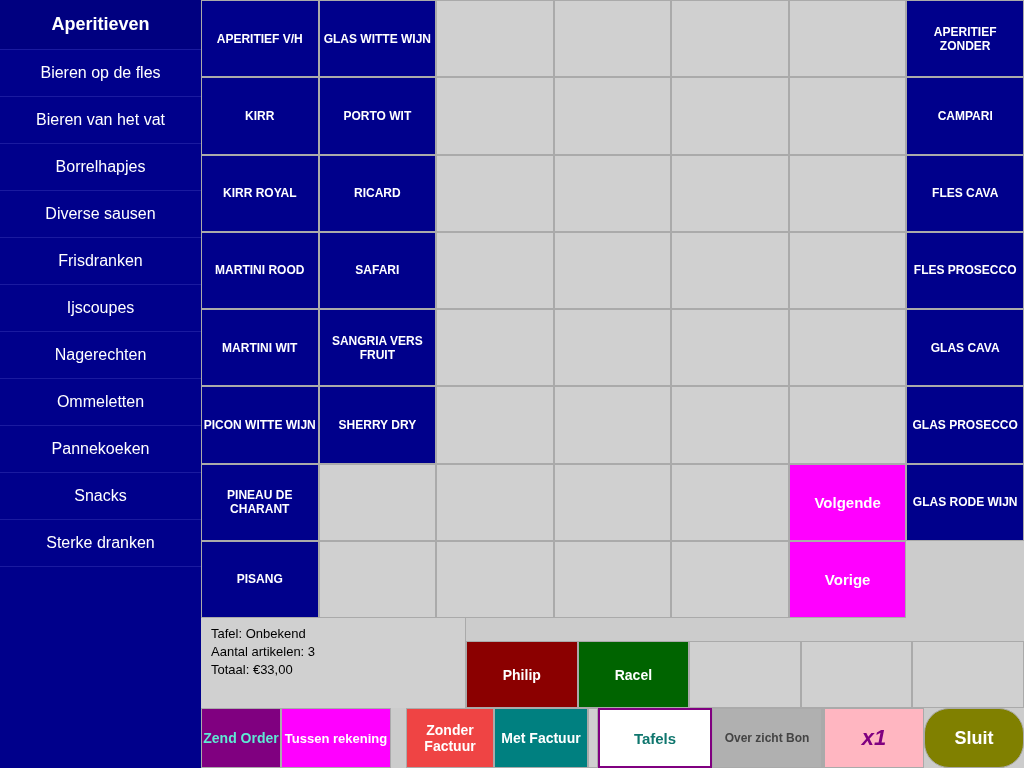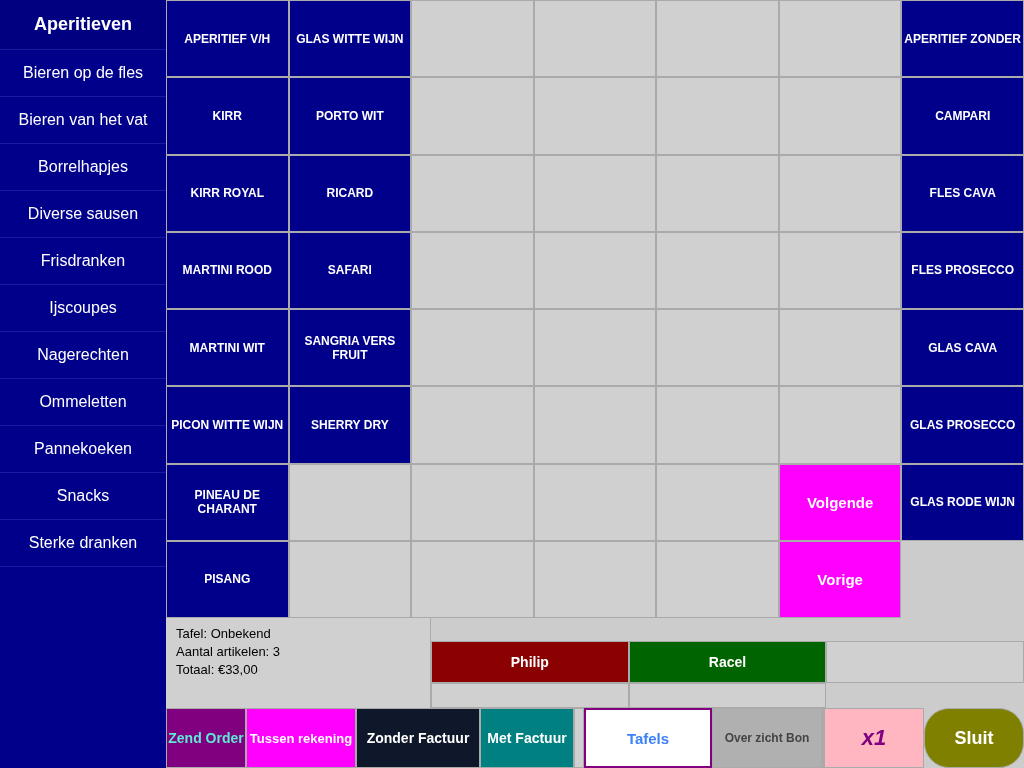--- a/index.html
+++ b/index.html
@@ -19,30 +19,30 @@
 
     .cell { border: 1px solid #aaa; background: #d0d0d0; display: flex; align-items: center; justify-content: center; text-align: center; font-size: 12px; font-weight: bold; min-height: 72px; cursor: pointer; }
 
     .cell.dark-blue { background: #00008B; color: white; }
     .cell.empty { background: #d0d0d0; }
 
     .info-row { display: flex; height: 90px; }
     .info-text { width: 265px; padding: 8px 10px; font-size: 13px; background: #d0d0d0; border-right: 1px solid #aaa; }
     .info-text div { margin-bottom: 3px; }
 
-    .action-cells { flex: 1; display: grid; grid-template-columns: repeat(3, 1fr); margin-top: 23px; }
+    .action-cells { flex: 1; display: grid; grid-template-columns: repeat(5, 1fr); margin-top: 23px; }
     .action-cell { border: 1px solid #aaa; background: #d0d0d0; display: flex; align-items: center; justify-content: center; font-size: 14px; font-weight: bold; cursor: pointer; }
     .action-cell.dark-red { background: #8B0000; color: white; }
     .action-cell.dark-green { background: #006400; color: white; }
 
     .bottom-buttons { display: flex; height: 60px; }
     .btn { border: 1px solid #aaa; display: flex; align-items: center; justify-content: center; font-weight: bold; cursor: pointer; font-size: 14px; text-align: center; }
     .btn-purple { background: #800080; color: #5eead4; width: 80px; }
     .btn-magenta { background: #FF00FF; color: white; width: 110px; font-size: 13px; }
-    .btn-darkgreen { background: #0f172a; color: white; width: 124px; }
+    .btn-darkgreen { background: #ef4444; color: white; width: 88px; margin-left: 15px; }
     .btn-teal { background: #008080; color: white; width: 94px; }
     .btn-gray-empty { background: #d0d0d0; flex: 1; }
     .btn-lightgray { background: #b0b0b0; color: #444; width: 110px; font-size: 12px; text-align: center; }
     .btn-pink { background: #FFB6C1; color: #800080; font-size: 22px; font-weight: bold; width: 100px; font-style: italic; }
     .btn-olive { background: #808000; color: white; width: 100px; font-size: 18px; }
   </style>
 </head>
 <body>
 
 <div class="container">
@@ -145,21 +145,21 @@
           <div class="action-cell empty"></div>
         </div>
       </div>
 
       <div class="bottom-buttons">
         <div class="btn btn-purple">Zend Order</div>
         <div class="btn btn-magenta">Tussen rekening</div>
         <div class="btn btn-darkgreen">Zonder Factuur</div>
         <div class="btn btn-teal">Met Factuur</div>
         <div class="btn btn-gray-empty"></div>
-        <div class="btn" style="background:white; color:#3b82f6; border: 2px solid #800080; width:128px; font-size:15px;">Tafels</div>
+        <div class="btn" style="background:white; color:#0f766e; border: 2px solid #800080; width:114px; font-size:15px;">Tafels</div>
         <div class="btn btn-lightgray" style="font-size:12px; width:110px;">Over zicht Bon</div>
         <div class="btn btn-gray-empty" style="flex:0; width:10px;"></div>
         <div class="btn btn-pink">x1</div>
         <div class="btn btn-olive" style="font-size:18px;border-radius:25px;">Sluit</div>
       </div>
     </div>
   </div>
 </div>
 
 </body></html>

